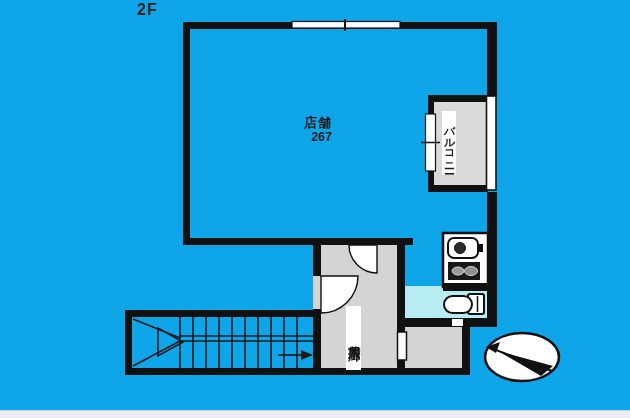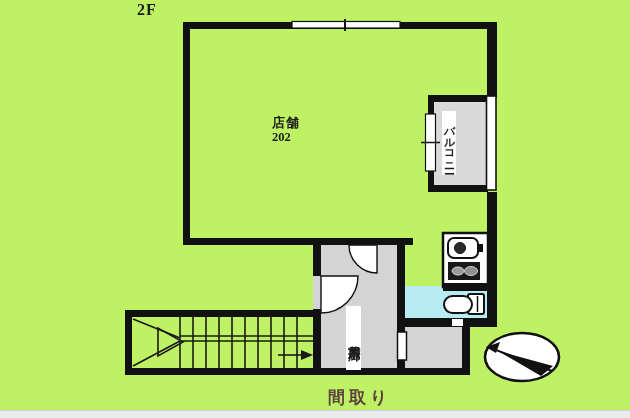--- a/index.html
+++ b/index.html
@@ -1,23 +1,23 @@
 <!DOCTYPE html>
 <html><head>
 <meta charset="utf-8">
 <style>
   html,body{margin:0;padding:0;background:#ffffff;}
   #screen{
-    position:relative;width:630px;height:418px;background:#bef264;overflow:hidden;
-    font-family:Liberation Serif, serif;color:#141414;
+    position:relative;width:630px;height:418px;background:#0ea5e9;overflow:hidden;
+    font-family:Liberation Sans, sans-serif;color:#141414;
   }
   .abs{position:absolute;}
   .lbl{position:absolute;font-weight:bold;color:#1c1c1c;white-space:nowrap;z-index:5;}
   .floor-lbl{left:137px;top:1px;font-size:16px;letter-spacing:1px;}
-  .shop-lbl{left:272px;top:115px;width:60px;text-align:left;font-size:13px;line-height:15px;letter-spacing:1px;}
+  .shop-lbl{left:272px;top:115px;width:60px;text-align:right;font-size:13px;line-height:15px;letter-spacing:1px;}
   .shop-num{font-size:12.5px;letter-spacing:0;}
   .vlbl{
     position:absolute;background:#ffffff;font-weight:bold;color:#1c1c1c;z-index:5;
     writing-mode:vertical-rl;text-align:center;padding:2px 1px;line-height:1.05;
   }
   .balcony-lbl{left:442px;top:111px;font-size:11px;height:60px;}
   .corridor-lbl{left:346px;top:306px;font-size:12.5px;height:60px;letter-spacing:1px;}
   .neighbor-lbl{left:173px;top:276px;font-size:13px;letter-spacing:0.5px;}
   .caption-lbl{left:328px;top:386px;font-size:17px;letter-spacing:4px;color:#5d4040;}
   .footer-strip{
@@ -118,24 +118,23 @@
       <line x1="488" y1="347" x2="552" y2="371" stroke="#111111" stroke-width="2"></line>
       <polygon points="498,351 553,366 541,376" fill="#111111"></polygon>
       <polygon points="486,347 500,342 496,353" fill="#111111"></polygon>
     </g>
   </svg>
 
   <div class="lbl floor-lbl">2F</div>
 
   <div class="lbl shop-lbl">
     <div>店舗</div>
-    <div class="shop-num">202</div>
+    <div class="shop-num">267</div>
   </div>
 
   <div class="vlbl balcony-lbl">バルコニー</div>
 
 
   <div class="vlbl corridor-lbl">共用廊下</div>
 
-  <div class="lbl caption-lbl">間取り</div>
 
   <div class="abs footer-strip"></div>
 </div>
 
 </body></html>

